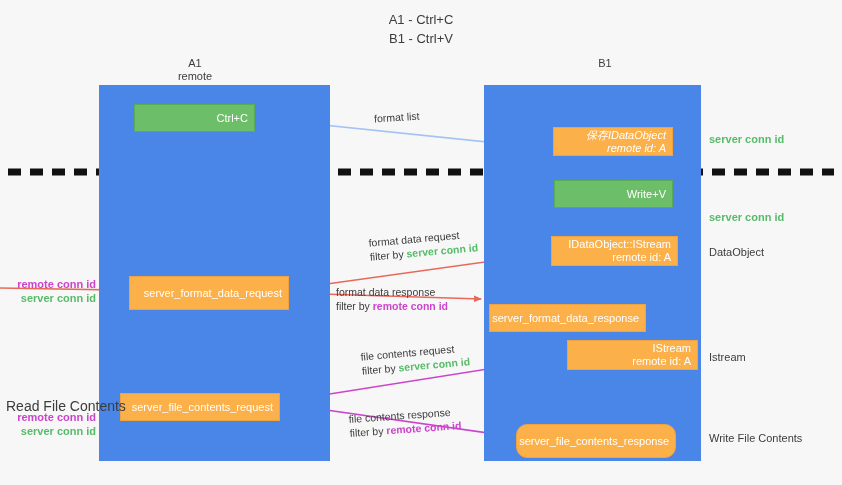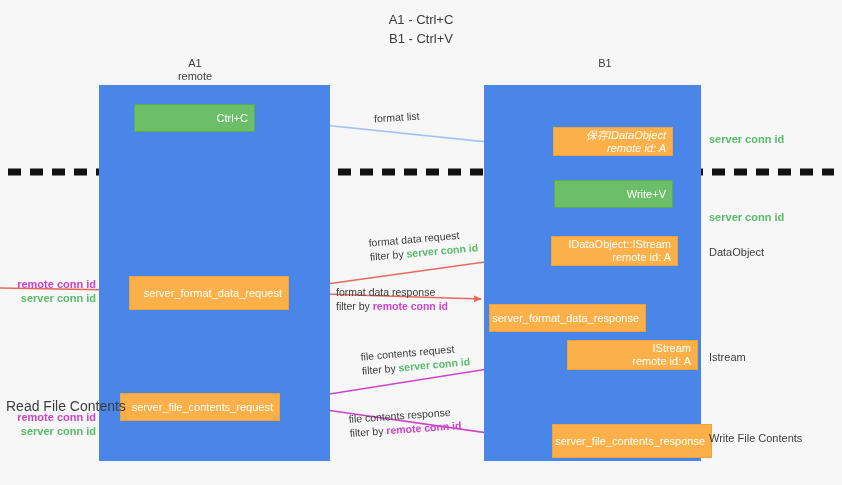--- a/index.html
+++ b/index.html
@@ -70,21 +70,21 @@
 
   #node-ctrl-c      { left: 134px; top: 104px; width: 121px; height: 26px; }
   #node-idataobject { left: 553px; top: 127px; width: 120px; height: 29px; font-style: italic; }
   #node-ctrl-v      { left: 554px; top: 180px; width: 119px; height: 26px; }
   #node-getdata     { left: 551px; top: 236px; width: 127px; height: 30px; }
   #node-istream     { left: 567px; top: 340px; width: 131px; height: 30px; }
 
   #node-sfdreq  { left: 129px; top: 276px; width: 160px; height: 34px; }
   #node-sfdres  { left: 489px; top: 304px; width: 157px; height: 26px; }
   #node-sfcreq  { left: 120px; top: 393px; width: 160px; height: 26px; }
-  #node-sfcres  { left: 552px; top: 424px; width: 160px; height: 34px; }
+  #node-sfcres  { left: 516px; top: 424px; width: 160px; height: 34px; border-radius: 11px; }
 
   
   .side-label {
     font-size: 11px;
     line-height: 14px;
     color: #3c3c3c;
     white-space: nowrap;
   }
   .green-txt { color: #57bb6a; font-weight: bold; }
   .magenta-txt { color: #cc44cc; font-weight: bold; }

